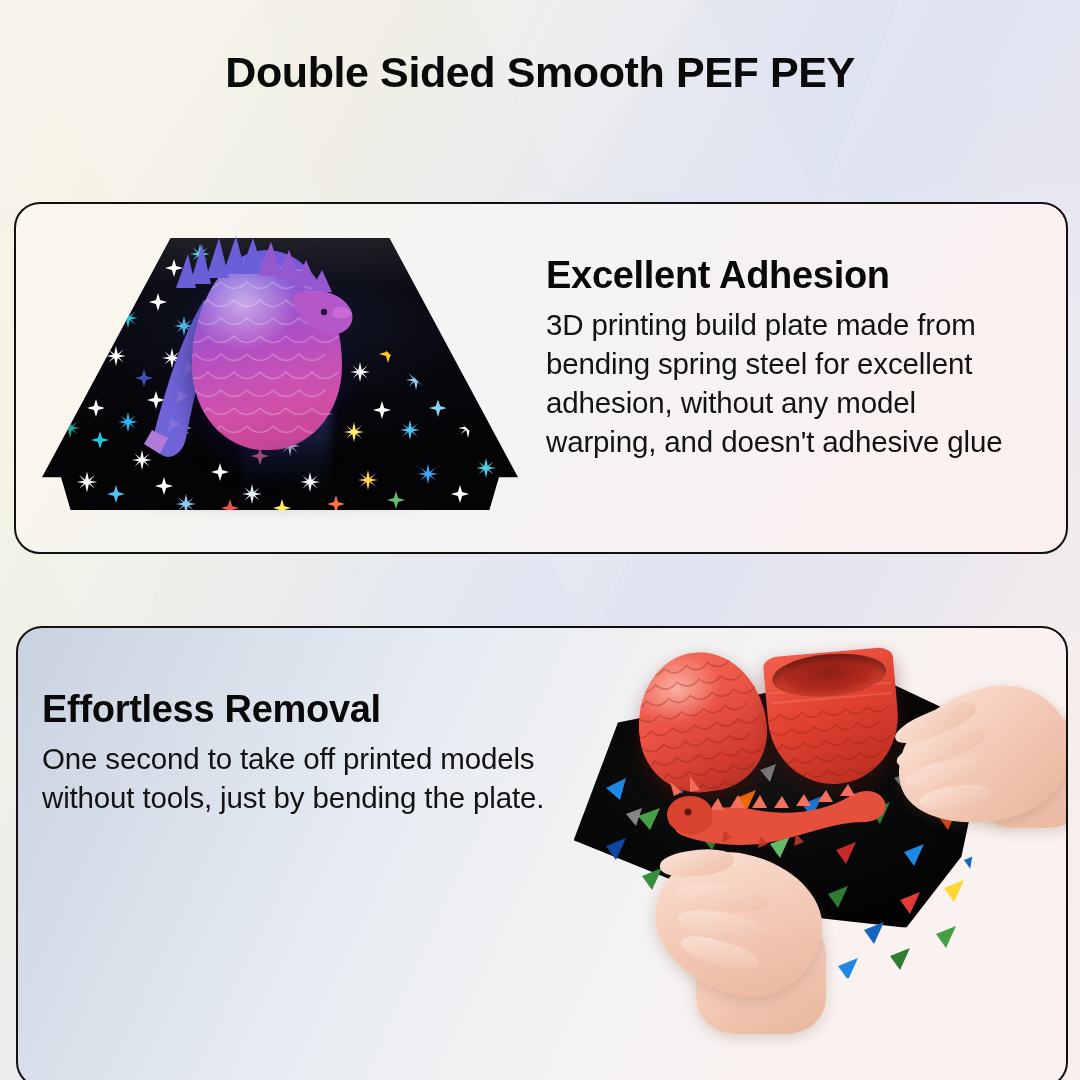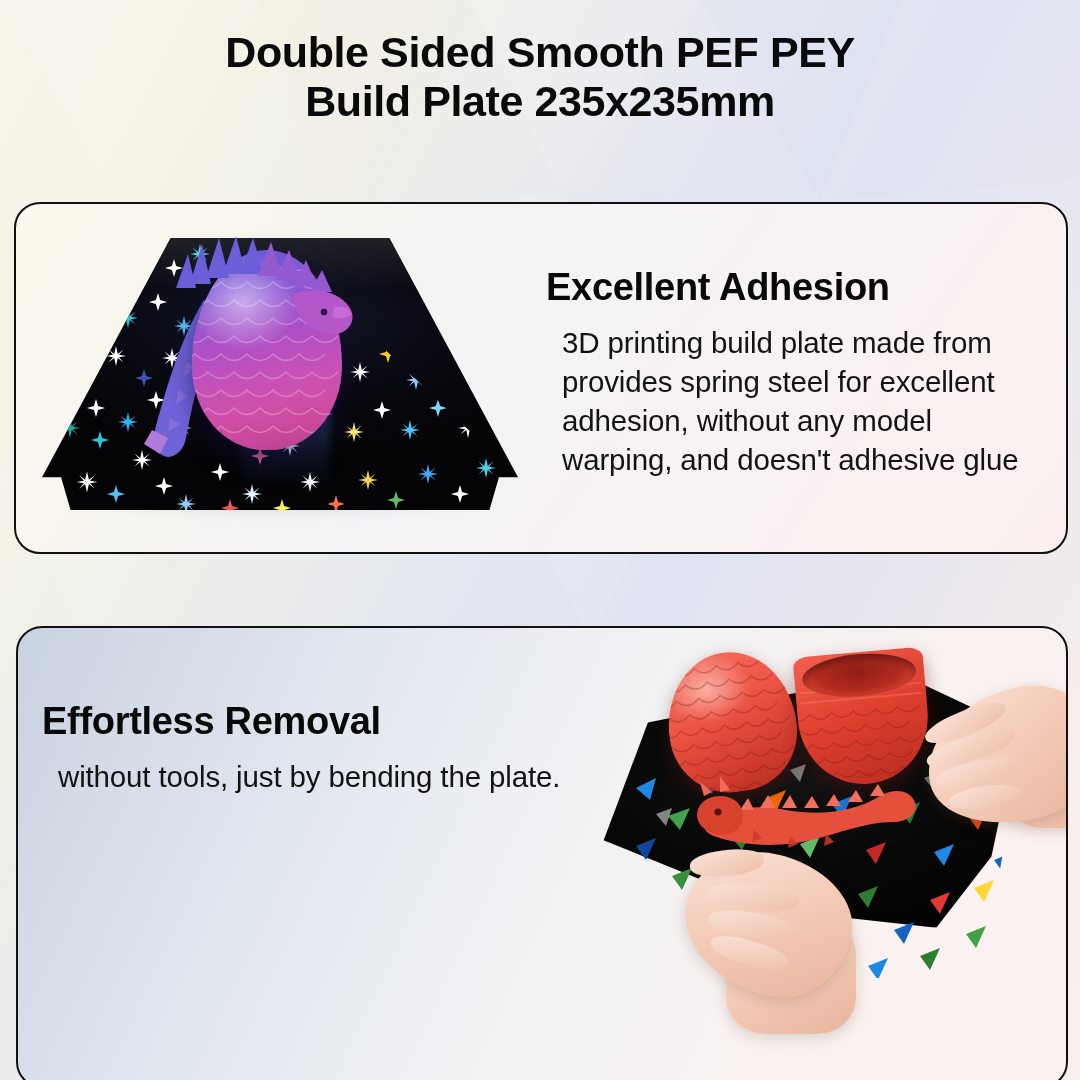--- a/index.html
+++ b/index.html
@@ -34,21 +34,21 @@
   .title-block {
     position:absolute; left:0; top:28px; width:1080px;
     text-align:center;
     line-height:1.14;
     color:#0a0a0a;
     font-weight:bold;
     font-size:43px;
     letter-spacing:-0.4px;
     z-index:5;
   }
-  .title-line { display:block; white-space:nowrap; }
+  .title-line { display:block; white-space:nowrap;margin-top:20px; }
 
   
   .card {
     position:absolute;
     border:2.5px solid #111;
     border-radius:26px;
     overflow:hidden;
     box-sizing:border-box;
     z-index:4;
   }
@@ -71,28 +71,28 @@
 
   
   .media-pane { position:relative; flex:0 0 auto; }
   .text-pane  { position:relative; flex:1 1 auto; }
 
   .feature-heading {
     font-weight:bold;
     font-size:38px;
     color:#090909;
     letter-spacing:-0.3px;
-    margin:12px 0 10px 0;
+    margin:0 0 10px 0;
     line-height:1.05;
   }
   .feature-body {
     font-size:29.5px;
     color:#131313;
     line-height:1.32;
-    margin:16px;
+    margin:0;
     letter-spacing:-0.15px;
   }
   .feature-body .ln { display:block; white-space:nowrap; }
 
   
   #card-adhesion .media-pane { width:520px; }
   #card-adhesion .text-pane  { padding:52px 26px 0 10px; }
 
   
   #card-removal .text-pane  { padding:62px 0 0 24px; }
@@ -245,21 +245,20 @@
       <polygon points="240,900 480,900 360,1080" fill="#eceef6" opacity=".45"></polygon>
       <polygon points="480,900 820,900 700,1080" fill="#fbf1f0" opacity=".5"></polygon>
       <polygon points="820,900 1080,880 1080,1080" fill="#f9eeec" opacity=".5"></polygon>
       <polygon points="0,960 180,1080 0,1080" fill="#e6ebf4" opacity=".45"></polygon>
     </g>
   </svg>
 </div>
 
 <div class="title-block">
   <span class="title-line">Double Sided Smooth PEF PEY</span>
-  <span class="title-line">Build Plate 235x235mm</span>
 </div>
 
 <section class="card" id="card-adhesion">
   <div class="card-inner">
 
     <div class="media-pane">
       <div class="scene">
         <div class="plate-wrap1">
           <div class="plate-shadow1"></div>
 
@@ -403,35 +402,36 @@
             <circle cx="150" cy="78" r="3.2" fill="#2b1340"></circle>
           </svg>
         </div>
       </div>
     </div>
 
     <div class="text-pane">
       <h2 class="feature-heading">Excellent Adhesion</h2>
       <p class="feature-body">
         <span class="ln">3D printing build plate made from</span>
-        <span class="ln">provides spring steel for excellent</span>
+        <span class="ln">bending spring steel for excellent</span>
         <span class="ln">adhesion, without any model</span>
         <span class="ln">warping, and doesn't adhesive glue</span>
       </p>
     </div>
 
   </div>
 </section>
 
 <section class="card" id="card-removal">
   <div class="card-inner">
 
     <div class="text-pane">
       <h2 class="feature-heading">Effortless Removal</h2>
       <p class="feature-body">
+        <span class="ln">One second to take off printed models</span>
         <span class="ln">without tools, just by bending the plate.</span>
       </p>
     </div>
 
     <div class="media-pane">
       <div class="scene">
         <div class="plate-wrap2">
 
           <div class="hand hand-r-arm"></div>
           <div class="hand hand-l-arm"></div>

